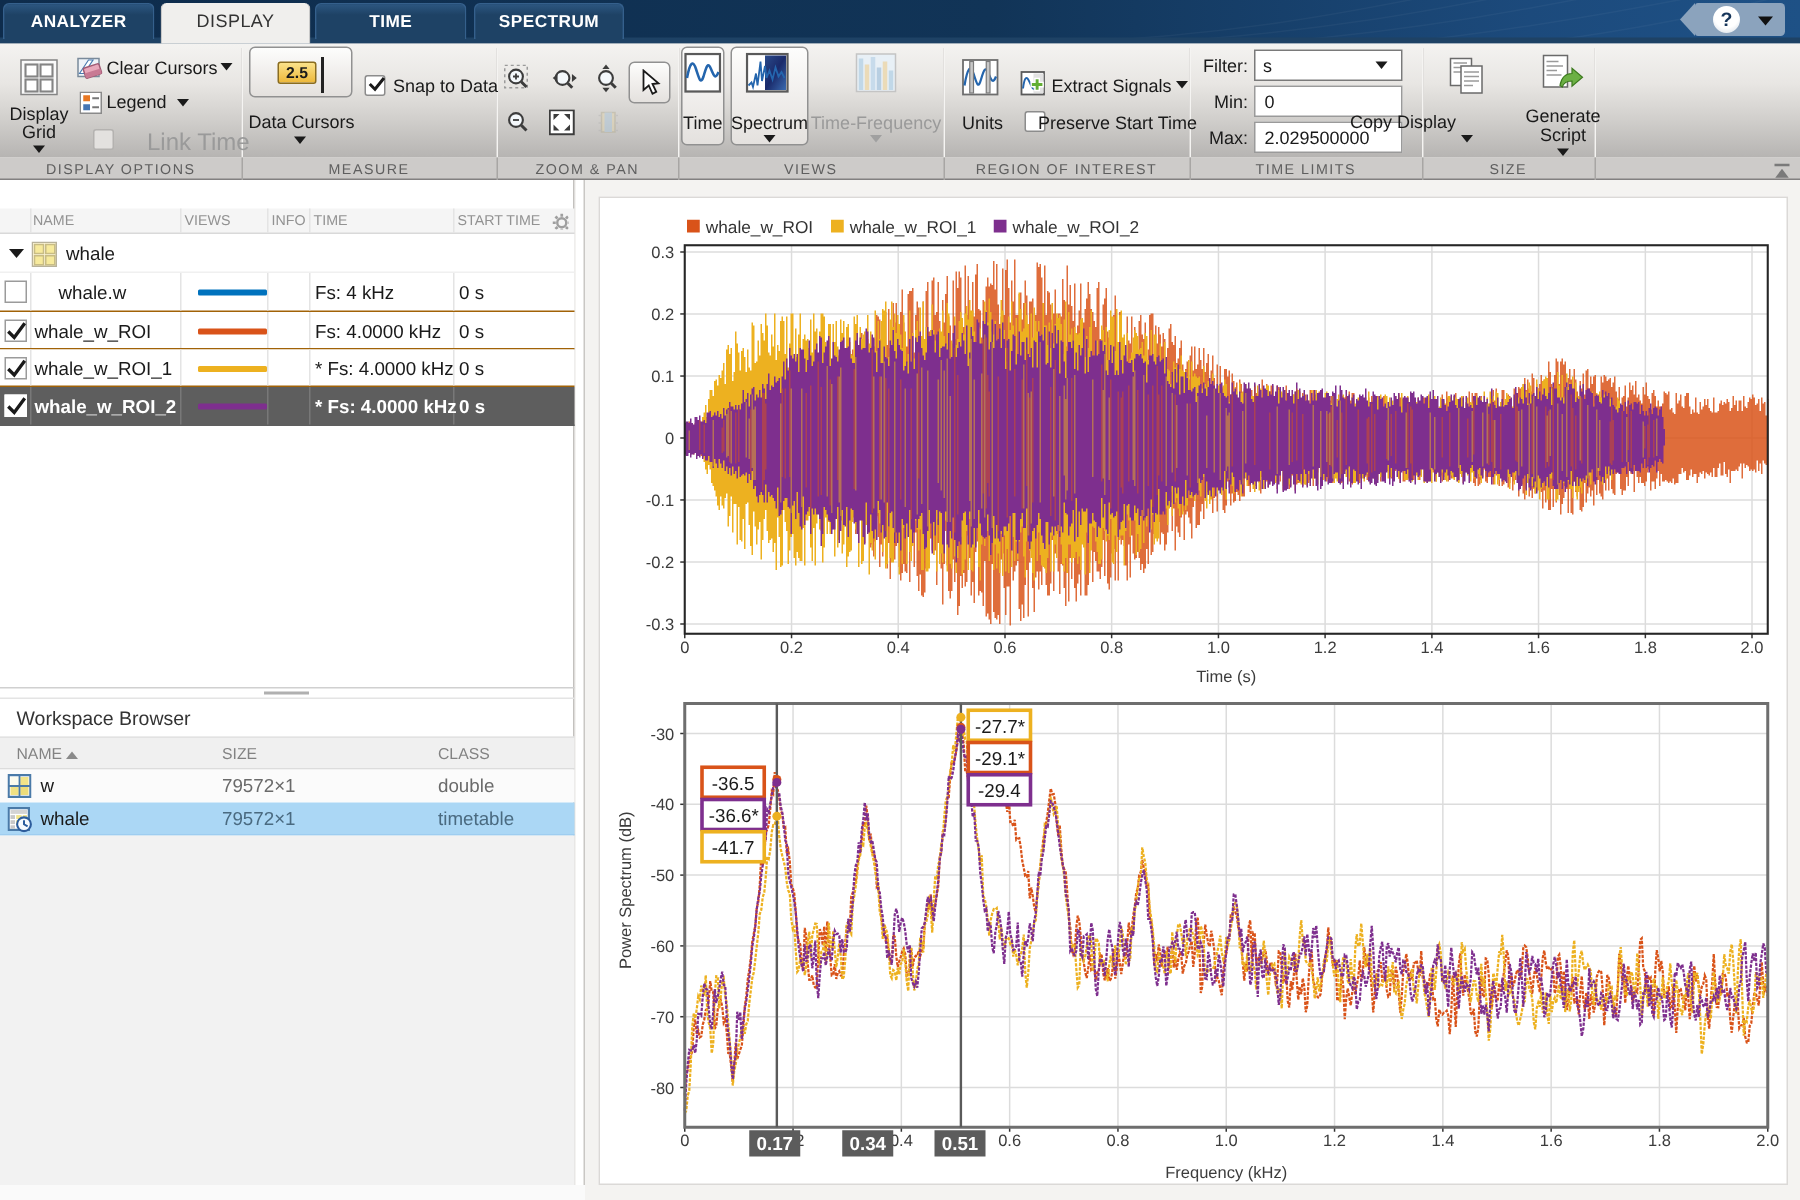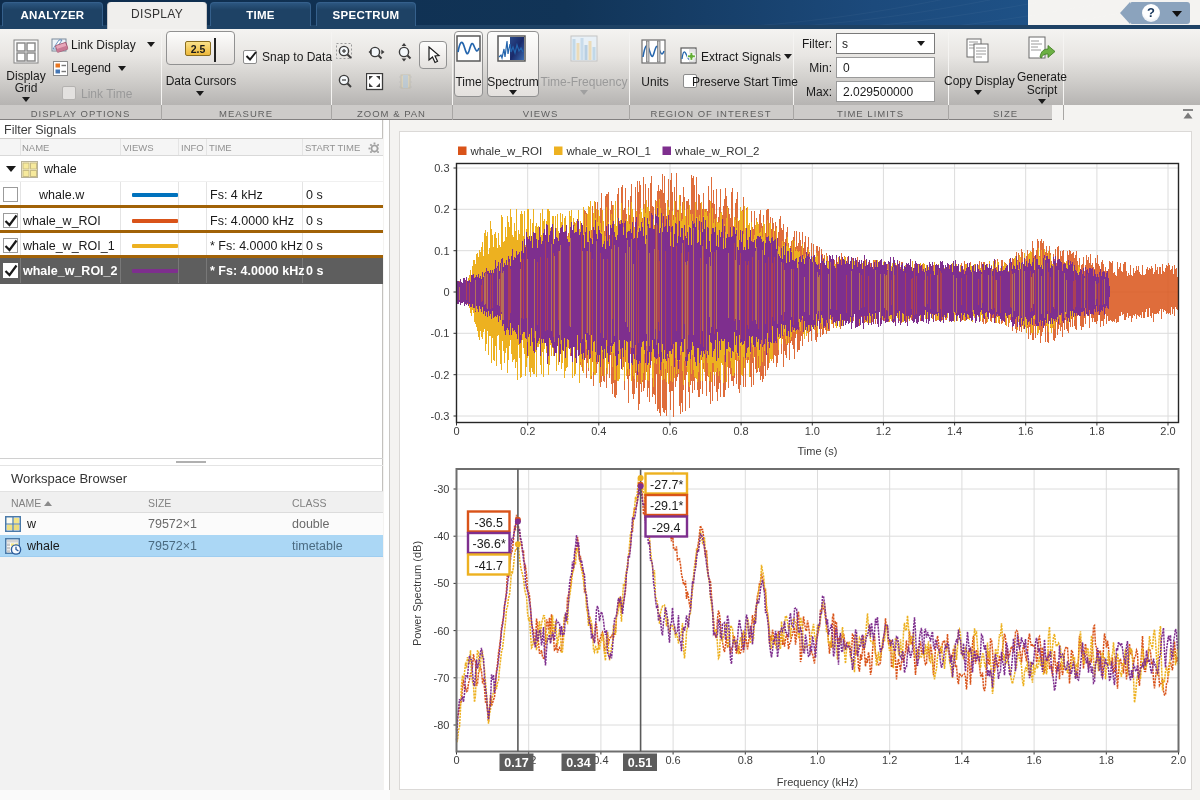--- a/index.html
+++ b/index.html
@@ -1,46 +1,46 @@
 <!DOCTYPE html>
 <html><head><meta charset="utf-8"><style>
 *{margin:0;padding:0;box-sizing:border-box}
 body{width:1200px;height:800px;font-family:"Liberation Sans",sans-serif;overflow:hidden;position:relative;background:#f4f3f1}
 .abs{position:absolute}
 
-#tabbar{position:absolute;left:0;top:0;width:1028px;height:29px;background:linear-gradient(90deg,#0e2c4c 0%,#113457 55%,#1c4a7c 85%,#1e5186 100%)}
+#tabbar{position:absolute;left:0;top:0;width:1200px;height:29px;background:linear-gradient(90deg,#0e2c4c 0%,#113457 55%,#1c4a7c 85%,#1e5186 100%)}
 #tabstrip{position:absolute;left:0;top:25px;width:1200px;height:4px;background:#1e4265}
 .tab{position:absolute;top:2px;height:24px;border-radius:4px 4px 0 0;font-size:11.5px;font-weight:bold;color:#fff;text-align:center;line-height:25px;letter-spacing:0.3px}
 .tab.blue{background:linear-gradient(#2c5680,#1e4265 30%,#1e4265);border:1px solid #35608c;border-bottom:none}
 .tab.sel{background:#f0efed;color:#333;font-weight:normal;font-size:12px;height:27px;z-index:3;border-left:1px solid #c8c8c8;border-right:1px solid #c8c8c8}
 #helppill{position:absolute;top:2px;left:1130px;width:60px;height:22px;background:#8ba3bd;border-radius:2px 3px 3px 2px}
 #helppill:before{content:"";position:absolute;left:-10px;top:0;border-top:11px solid transparent;border-bottom:11px solid transparent;border-right:10px solid #8ba3bd}
 #helpq{position:absolute;left:12px;top:2px;width:18px;height:18px;border-radius:50%;background:radial-gradient(circle at 50% 35%,#ffffff 55%,#cfd8e2);color:#16355a;font-weight:bold;font-size:13px;text-align:center;line-height:18px}
 .caret{width:0;height:0;border-left:5px solid transparent;border-right:5px solid transparent;border-top:6px solid #1a1a1a;display:inline-block}
 #helppill .caret{position:absolute;right:8px;top:9px;border-top-color:#111}
 
 #ribbon{position:absolute;left:0;top:29px;width:1200px;height:76px;background:linear-gradient(#f4f3f1 0%,#e8e6e3 35%,#d2d0cd 65%,#b6b4b2 100%)}
 .rsep{position:absolute;top:3px;height:73px;width:1px;background:#b0aeab;border-right:1px solid #f5f4f2}
-#labelbar{position:absolute;left:0;top:105px;width:1052px;height:15px;background:#cdcbc9;border-bottom:1px solid #828080;line-height:15px}
+#labelbar{position:absolute;left:0;top:105px;width:1200px;height:15px;background:#cdcbc9;border-bottom:1px solid #828080;line-height:15px}
 .slabel{position:absolute;top:1px;font-size:9.5px;letter-spacing:1px;color:#5f5f5f;text-align:center;white-space:nowrap}
 .rtext{font-size:12px;color:#1a1a1a}
 .gray{color:#9a9a9a}
 .icon{position:absolute}
 .rbtn-border{position:absolute;border:1px solid #919191;border-radius:4px;background:linear-gradient(#fdfdfc,#f2f0ee 45%,#e4e1de)}
 .cb{position:absolute;width:14px;height:14px;background:#fff;border:1px solid #8c8c8c;border-radius:2px}
 .cb.gray{background:#e3e1df;border-color:#b4b2b0}
 .dd{position:absolute;width:0;height:0;border-left:4px solid transparent;border-right:4px solid transparent;border-top:5px solid #1a1a1a}
 .dd.gray{border-top-color:#a0a0a0}
 
 #leftpanel{position:absolute;left:0;top:120px;width:383px;height:680px;background:#fff;border-right:1px solid #c3c1be}
 #lp2{position:absolute;left:384px;top:120px;width:6px;height:680px;background:#fff;border-right:1px solid #c9c7c4}
 #filterrow{position:absolute;left:0;top:0;width:383px;height:19px;border-bottom:1px solid #cfcdcb;font-size:12.5px;color:#3c3c3c}
 #filterrow span{position:absolute;left:4px;top:3px}
 #sigheader{position:absolute;left:0;top:19px;width:383px;height:17px;background:#f5f5f5;border-bottom:1px solid #d9d9d9;font-size:9.5px;color:#929292}
-.sigrow{position:absolute;left:0;width:383px;height:26px;background:#fff;border-bottom:3px solid #a16207;font-size:12.5px;color:#1a1a1a}
+.sigrow{position:absolute;left:0;width:383px;height:26px;background:#fff;border-bottom:1px solid #a16207;font-size:12.5px;color:#1a1a1a}
 .sigrow.sel{background:#5e5e5e;color:#fff;font-weight:bold;border-bottom:1px solid #5e5e5e}
 .colline{position:absolute;top:0;bottom:0;width:1px;background:#e4e4e4}
 .swatch{position:absolute;top:11px;height:4px;border-radius:1px}
 .sigcb{position:absolute;left:3px;top:5px;width:15px;height:15px;background:#fff;border:1px solid #9b9b9b}
 
 #wsb{position:absolute;left:0;top:346px;width:383px;height:334px}
 #wstitle{font-size:13px;color:#333;position:absolute;left:11px;top:5px}
 #wsheader{position:absolute;left:0;top:25px;width:383px;height:22px;background:#f0f0f0;border-top:1px solid #e2e2e2;border-bottom:1px solid #dcdcdc;font-size:10.5px;color:#828282}
 .wsrow{position:absolute;left:0;width:383px;height:22px;font-size:12.5px}
 #wsfill{position:absolute;left:0;top:91px;width:383px;height:243px;background:#f2f2f2}
@@ -107,33 +107,33 @@
     <rect x="14" y="14" width="8" height="8" fill="#fff" stroke="#848484" stroke-width="1.4"></rect>
   </svg>
 <div class="abs rtext" style="left:0px;top:70px;width:52px;text-align:center;line-height:12px">Display<br>Grid</div>
 <div class="dd" style="left:22px;top:97px"></div>
 <svg class="icon" style="left:51px;top:36px" width="18" height="18">
     <rect x="1" y="3" width="14" height="12" fill="#eef3f8" stroke="#7a8a9a"></rect>
     <path d="M2,13 L8,4 L11,4 L5,13 Z" fill="#fff" stroke="#4a7ab0" stroke-width="0.8"></path>
     <rect x="5" y="8" width="11" height="7" rx="1" fill="#e8a7ba" stroke="#a05a74" transform="rotate(-18 10 11)"></rect>
     <rect x="5" y="11.5" width="11" height="3.5" rx="1" fill="#c87a94" stroke="none" transform="rotate(-18 10 11)"></rect>
   </svg>
-<div class="abs rtext" style="left:71px;top:38px">Link Display</div>
+<div class="abs rtext" style="left:71px;top:38px">Clear Cursors</div>
 <div class="dd" style="left:147px;top:42px"></div>
 <svg class="icon" style="left:53px;top:61px" width="15" height="15">
     <rect x="0.5" y="0.5" width="14" height="14" fill="#fff" stroke="#8a8a8a"></rect>
     <rect x="2.5" y="2.5" width="4.5" height="4" fill="#e87722"></rect>
     <rect x="2.5" y="8.5" width="4.5" height="4" fill="#4576b4"></rect>
     <line x1="8.5" y1="4.5" x2="13" y2="4.5" stroke="#777" stroke-width="1.4"></line>
     <line x1="8.5" y1="10.5" x2="13" y2="10.5" stroke="#777" stroke-width="1.4"></line>
   </svg>
 <div class="abs rtext" style="left:71px;top:61px">Legend</div>
 <div class="dd" style="left:118px;top:66px"></div>
 <div class="cb gray" style="left:62px;top:86px"></div>
-<div class="abs rtext gray" style="left:81px;top:87px;font-size:12px">Link Time</div>
+<div class="abs rtext gray" style="left:98px;top:87px;font-size:16px">Link Time</div>
 
 <div class="rbtn-border" style="left:166px;top:31px;width:69px;height:34px"></div>
 <div class="abs" style="left:185px;top:41px;width:26px;height:15px;background:linear-gradient(#fbe28a,#edb83a);border:1px solid #8a6d20;border-radius:2px;font-size:10.5px;font-weight:bold;color:#1a1a1a;text-align:center;line-height:14px">2.5</div>
 <div class="abs" style="left:214px;top:38px;width:1.5px;height:24px;background:#222"></div>
 <div class="abs rtext" style="left:162px;top:74px;width:78px;text-align:center;white-space:nowrap">Data Cursors</div>
 <div class="dd" style="left:196px;top:91px"></div>
 <div class="cb" style="left:243px;top:50px"></div>
 <svg class="icon" style="left:244px;top:49px" width="14" height="14">
     <path d="M2.5,7 L6,10.5 L12,3" fill="none" stroke="#1a1a1a" stroke-width="2"></path>
   </svg>
@@ -238,34 +238,31 @@
 <div class="abs" style="left:836px;top:57px;width:99px;height:21px;background:#fff;border:1px solid #9a9a9a;font-size:12px;color:#1a1a1a;padding:3px 0 0 6px">0</div>
 <div class="abs rtext" style="left:794px;top:85px;width:38px;text-align:right">Max:</div>
 <div class="abs" style="left:836px;top:81px;width:99px;height:21px;background:#fff;border:1px solid #9a9a9a;font-size:12px;color:#1a1a1a;padding:3px 0 0 6px">2.029500000</div>
 
 <svg class="icon" style="left:966px;top:38px" width="24" height="26">
     <rect x="1" y="1" width="14" height="18" fill="#fff" stroke="#6a6a6a"></rect>
     <path d="M3,4 h9 M3,7 h9 M3,10 h6" stroke="#9a9a9a"></path>
     <rect x="8" y="6" width="14" height="18" fill="#fff" stroke="#6a6a6a"></rect>
     <path d="M10,10 h10 M10,13 h10 M10,16 h10 M10,19 h6" stroke="#9a9a9a"></path>
   </svg>
-<div class="abs rtext" style="left:944px;top:74px;width:70px;white-space:nowrap">Copy Display</div>
+<div class="abs rtext" style="left:900px;top:74px;width:70px;white-space:nowrap">Copy Display</div>
 <div class="dd" style="left:974px;top:90px"></div>
 <svg class="icon" style="left:1028px;top:36px" width="28" height="28">
     <rect x="1" y="1" width="16" height="21" fill="#fff" stroke="#6a6a6a"></rect>
     <path d="M3,5 h8 M3,8 h11 M3,11 h7 M3,14 h10" stroke="#9a9a9a"></path>
     <path d="M12,21 C13,15 16,13 20,13 L20,9.5 L27,15.5 L20,21.5 L20,18 C17,18 14.5,18.5 13.5,22 Z" fill="#6cb044" stroke="#3c7a1e" stroke-width="0.8"></path>
   </svg>
 <div class="abs rtext" style="left:1012px;top:71px;width:60px;text-align:center;line-height:13px">Generate<br>Script</div>
 <div class="dd" style="left:1038px;top:99px"></div>
 
 <div id="leftpanel">
-  <div id="filterrow">
-      <span>Filter Signals</span>
-    </div>
   <div id="sigheader">
     <div class="colline" style="left:20px"></div>
     <div class="colline" style="left:120px"></div>
     <div class="colline" style="left:178px"></div>
     <div class="colline" style="left:206px"></div>
     <div class="colline" style="left:302px"></div>
     <span class="abs" style="left:22px;top:3px">NAME</span>
     <span class="abs" style="left:123px;top:3px">VIEWS</span>
     <span class="abs" style="left:181px;top:3px">INFO</span>
     <span class="abs" style="left:209px;top:3px">TIME</span>

